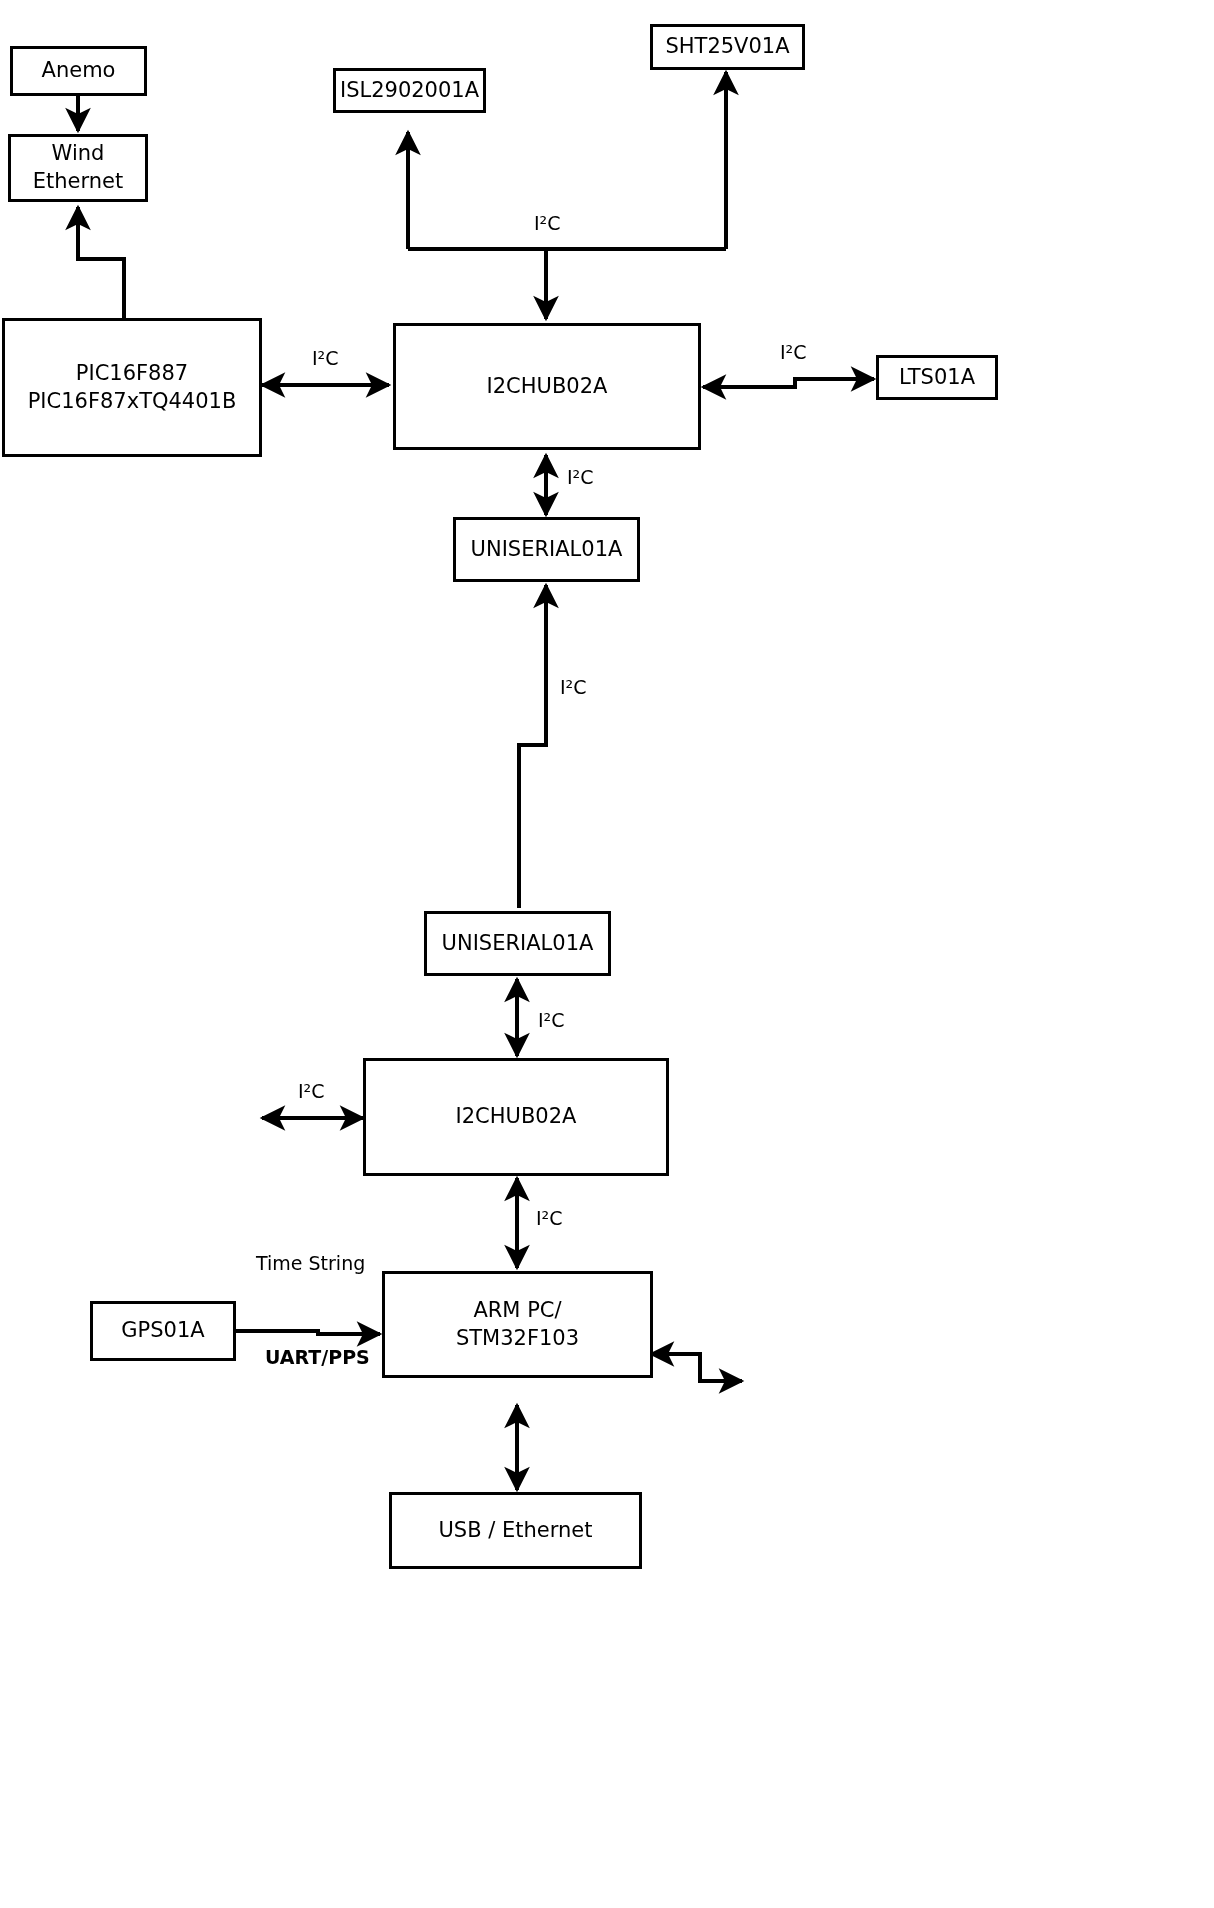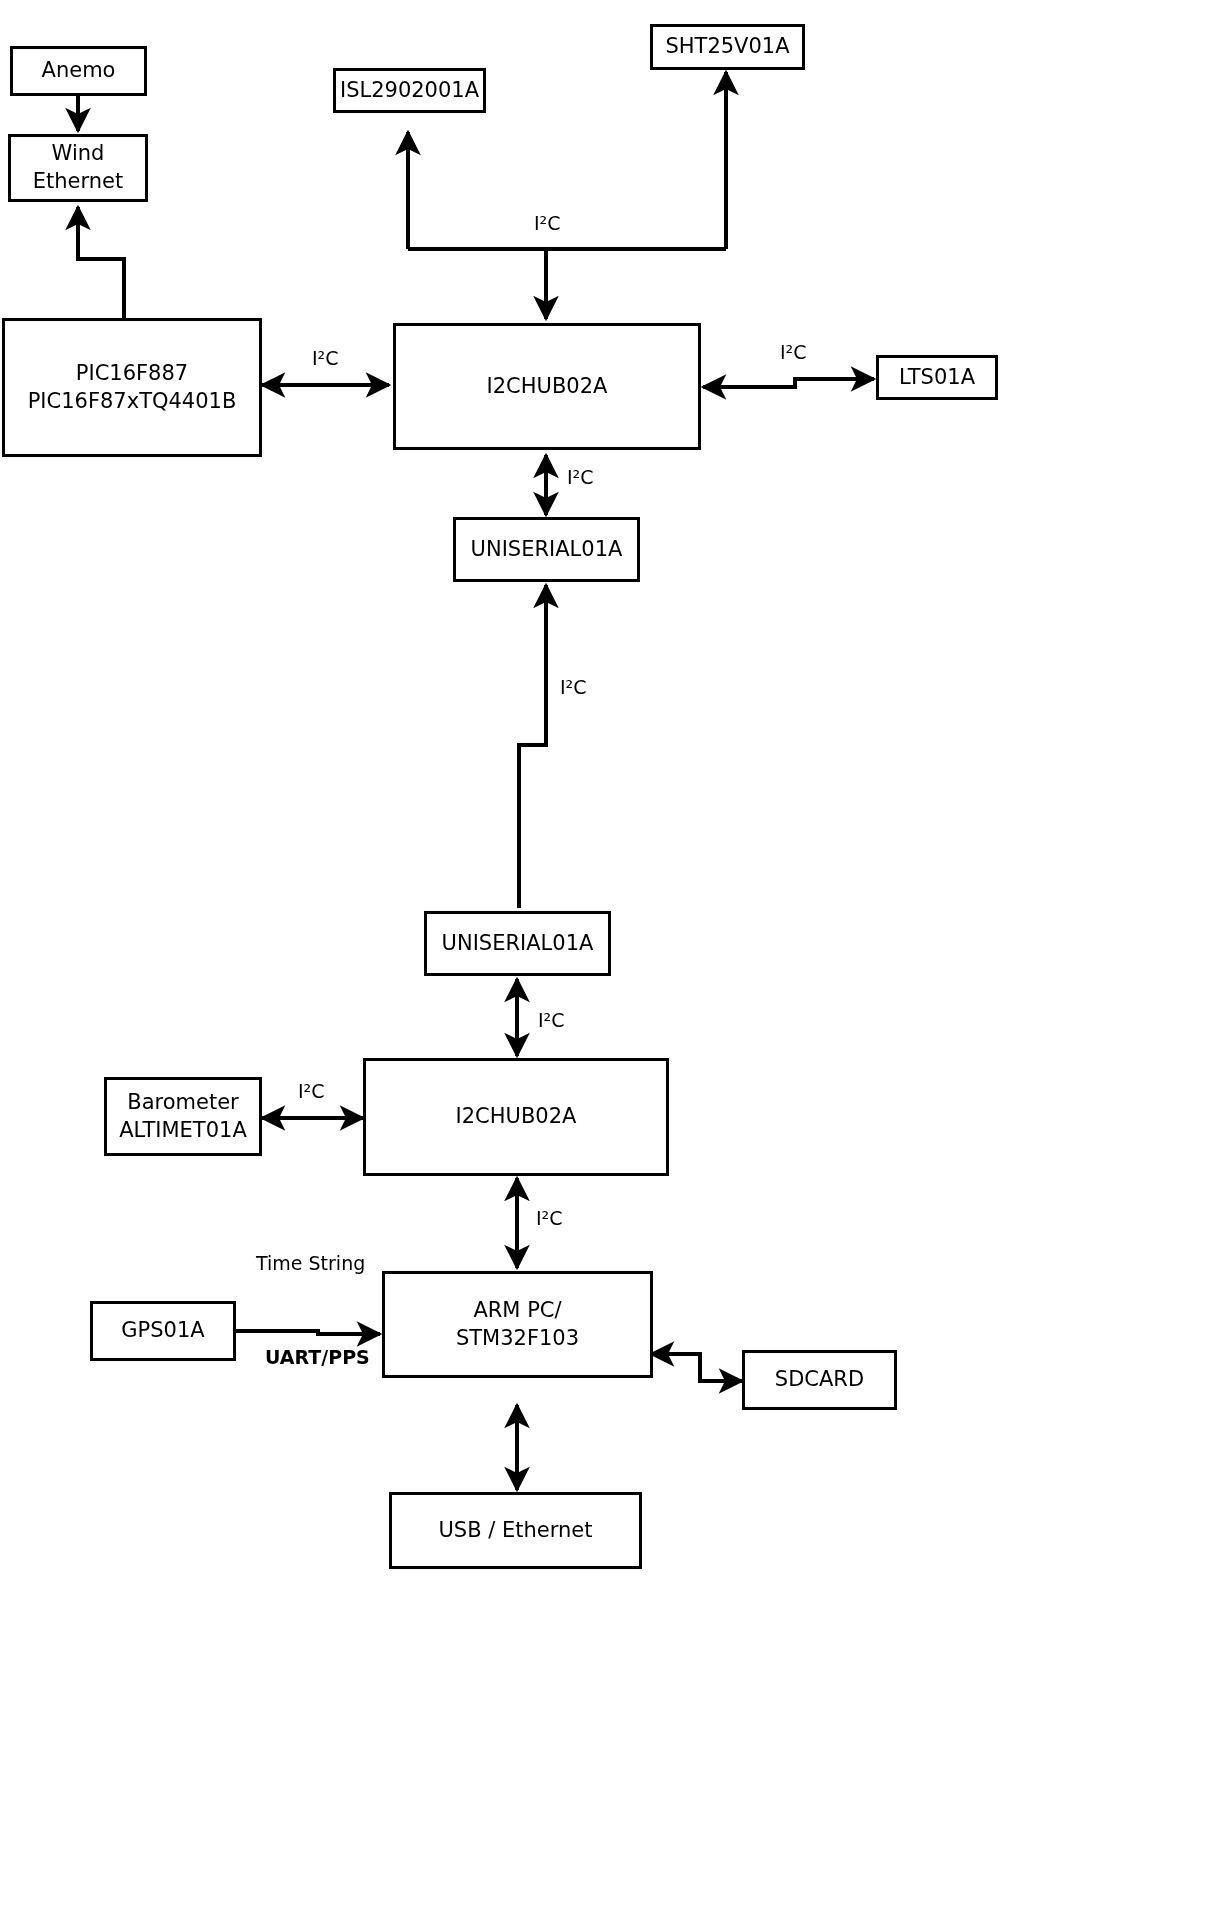--- a/index.html
+++ b/index.html
@@ -131,37 +131,30 @@
   </div>
 
   <div class="node" style="left:424px; top:911px; width:187px; height:65px;">
     <span class="lbl">UNISERIAL01A</span>
   </div>
 
   <div class="node" style="left:363px; top:1058px; width:306px; height:118px;">
     <span class="lbl">I2CHUB02A</span>
   </div>
 
-  <div class="node" style="left:104px; top:1077px; width:158px; height:79px;">
-    <span class="lbl">Barometer
-ALTIMET01A</span>
-  </div>
 
   <div class="node" style="left:90px; top:1301px; width:146px; height:60px;align-items:center;">
     <span class="lbl">GPS01A</span>
   </div>
 
   <div class="node" style="left:382px; top:1271px; width:271px; height:107px;">
     <span class="lbl">ARM PC/
 STM32F103</span>
   </div>
 
-  <div class="node" style="left:742px; top:1350px; width:155px; height:60px;">
-    <span class="lbl">SDCARD</span>
-  </div>
 
   <div class="node" style="left:389px; top:1492px; width:253px; height:77px;">
     <span class="lbl">USB / Ethernet</span>
   </div>
 
   <div class="edge-label" style="left:534px; top:212px;">
     <span>I²C</span>
   </div>
 
   <div class="edge-label" style="left:312px; top:347px;">

